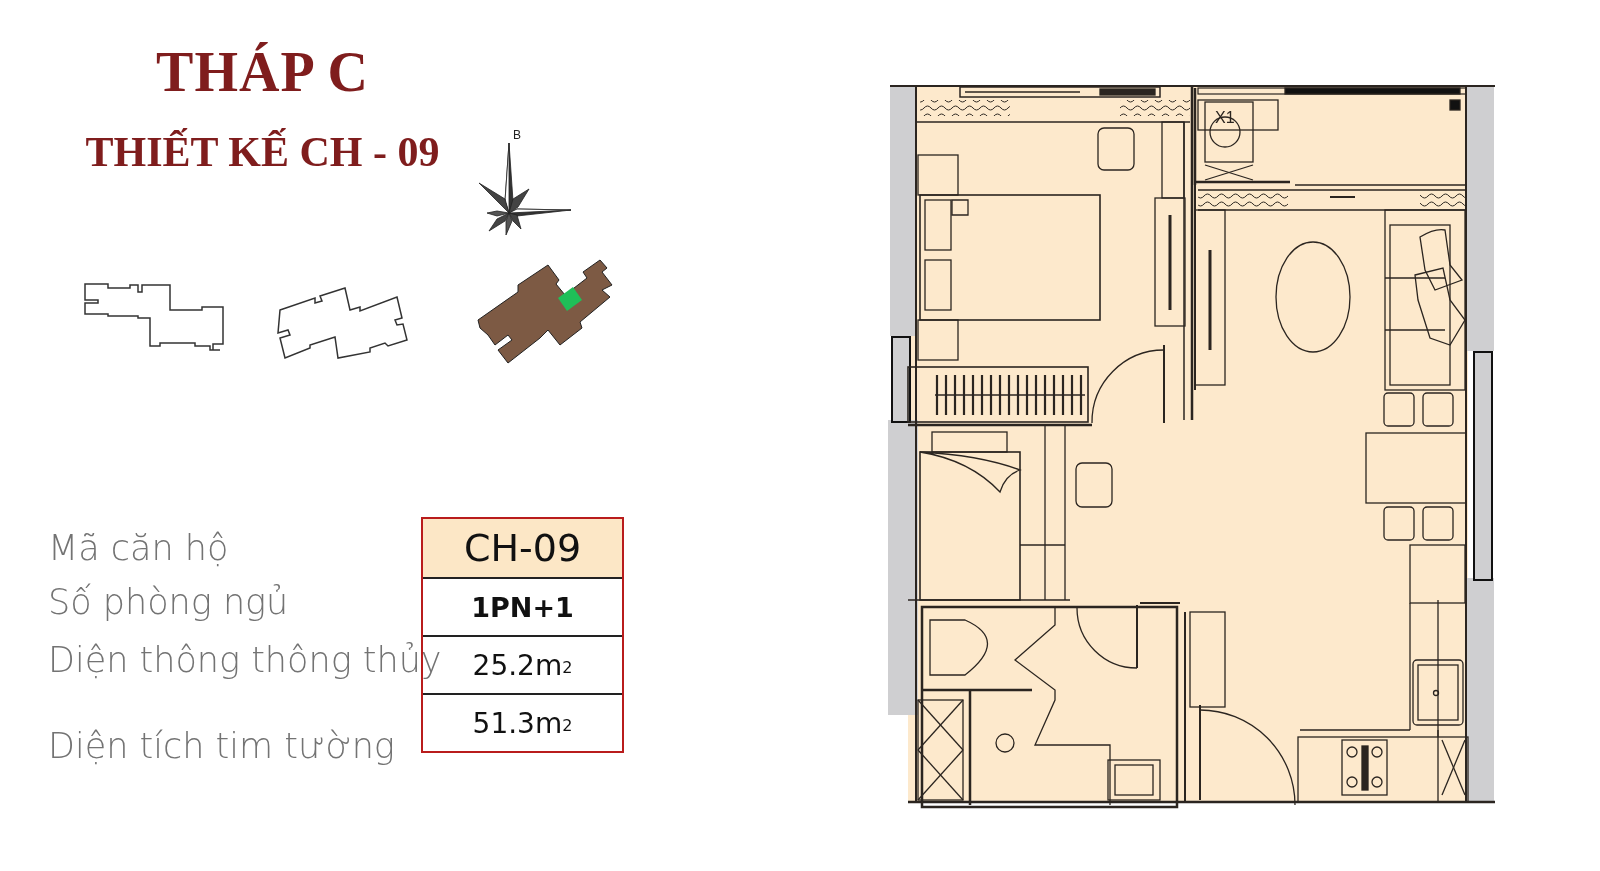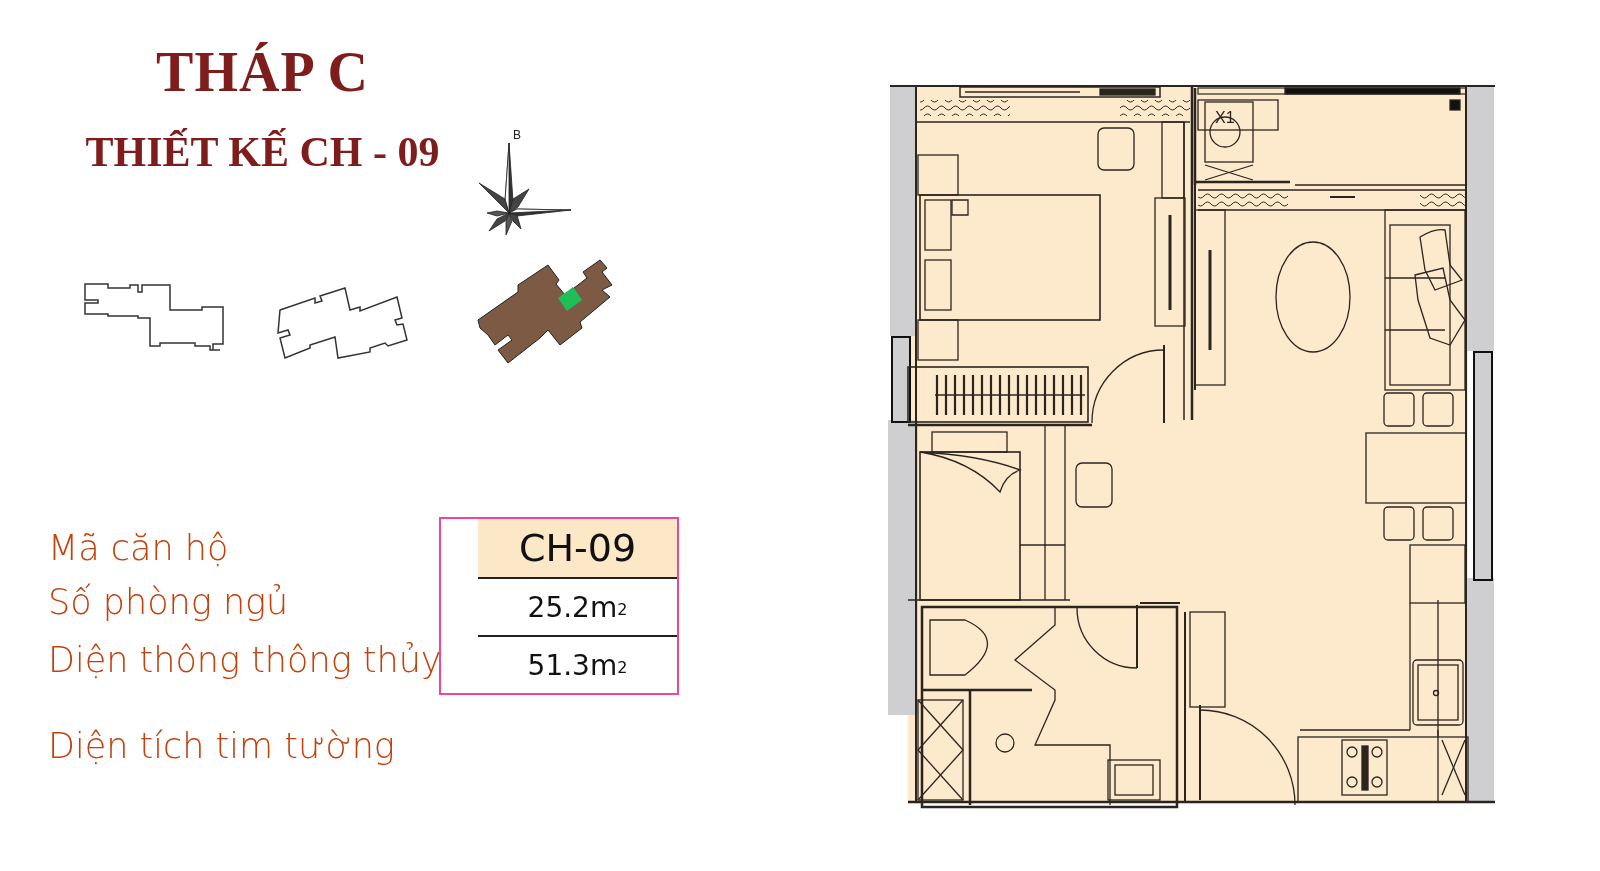--- a/index.html
+++ b/index.html
@@ -3,23 +3,23 @@
 <meta charset="utf-8">
 <style>
   html, body { margin:0; padding:0; }
   body { width:1600px; height:871px; background:#ffffff; position:relative; overflow:hidden; font-family:"Liberation Sans", sans-serif; }
   .title { position:absolute; left:0; width:525px; text-align:center; font-family:"Liberation Serif", serif; font-weight:bold; color:#7f1d1d; }
   .t1 { top:40px; font-size:56px; letter-spacing:1px; }
   .t2 { top:128px; font-size:42px; }
   .compass { position:absolute; left:475px; top:125px; width:110px; height:115px; }
   .compass-label { position:absolute; left:513px; top:128px; font-size:12px; color:#222; font-family:"Liberation Sans", sans-serif; }
   .keyplan { position:absolute; left:70px; top:240px; width:570px; height:140px; }
-  .label { position:absolute; left:48px; font-size:35px; color:#c2410c; font-family:"DejaVu Sans", sans-serif; font-weight:300; white-space:nowrap; }
+  .label { position:absolute; left:48px; font-size:35px; color:#737373; font-family:"DejaVu Sans", sans-serif; font-weight:300; white-space:nowrap; }
   .l1 { top:528px; } .l2 { top:582px; } .l3 { top:640px; } .l4 { top:726px; }
-  .vtable { position:absolute; left:439px; top:517px; width:199px; border:2px solid #ec4899; border-collapse:collapse;padding-left:37px; }
+  .vtable { position:absolute; left:421px; top:517px; width:199px; border:2px solid #b91c1c; border-collapse:collapse; }
   .vcell { height:56px; border-top:2px solid #222; display:flex; align-items:center; justify-content:center; font-size:28px; color:#111; font-family:"DejaVu Sans", sans-serif; }
   .vcell:first-child { border-top:none; background:#fce7c6; font-size:38px; height:58px; font-weight:normal; }
   .vcell.bold { font-weight:bold; font-size:27px; }
   .vcell sup { font-size:16px; vertical-align:top; position:relative; top:2px; }
   .plan { position:absolute; left:880px; top:75px; width:640px; height:740px; }
 </style>
 </head>
 <body>
 
 <div class="title t1">THÁP C</div>
@@ -55,20 +55,23 @@
 </svg>
 
 <div class="label l1">Mã căn hộ</div>
 <div class="label l2">Số phòng ngủ</div>
 <div class="label l3">Diện thông thông thủy</div>
 <div class="label l4">Diện tích tim tường</div>
 
 <div class="vtable">
   <div class="vcell">
       <span>CH-09</span>
+    </div>
+  <div class="vcell bold">
+      <span>1PN+1</span>
     </div>
   <div class="vcell">
       <span>25.2m</span>
       <sup>2</sup>
     </div>
   <div class="vcell">
       <span>51.3m</span>
       <sup>2</sup>
     </div>
 </div>

